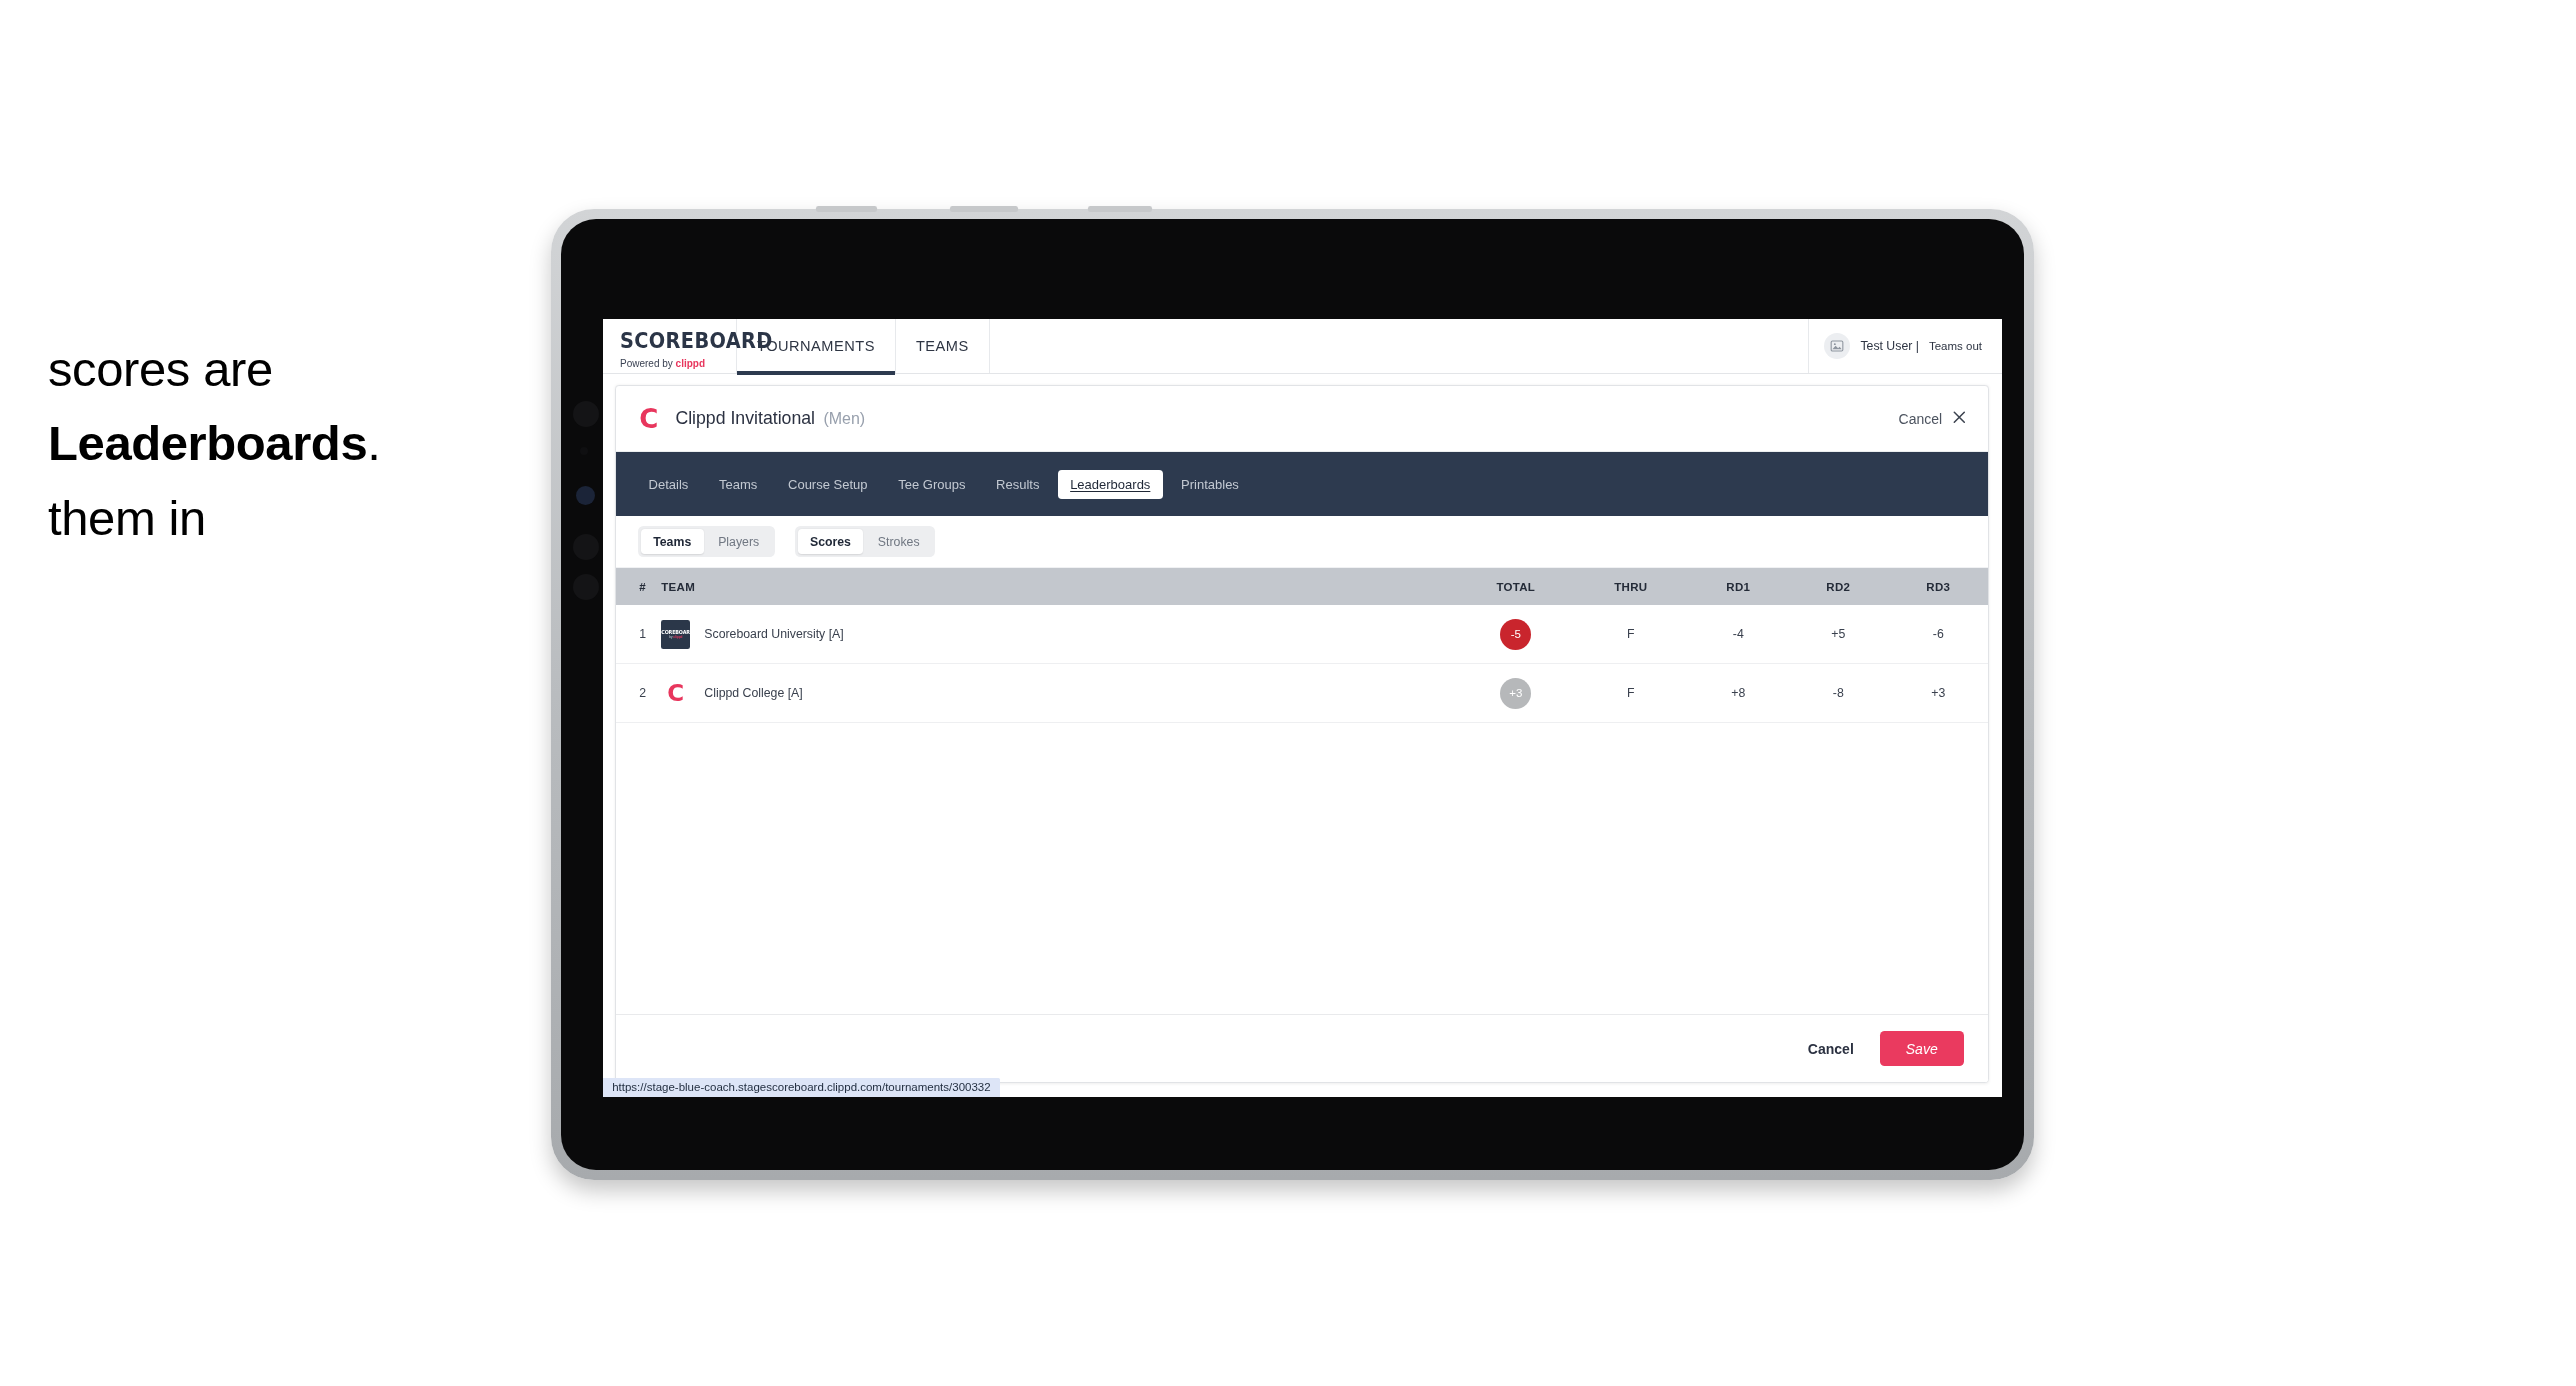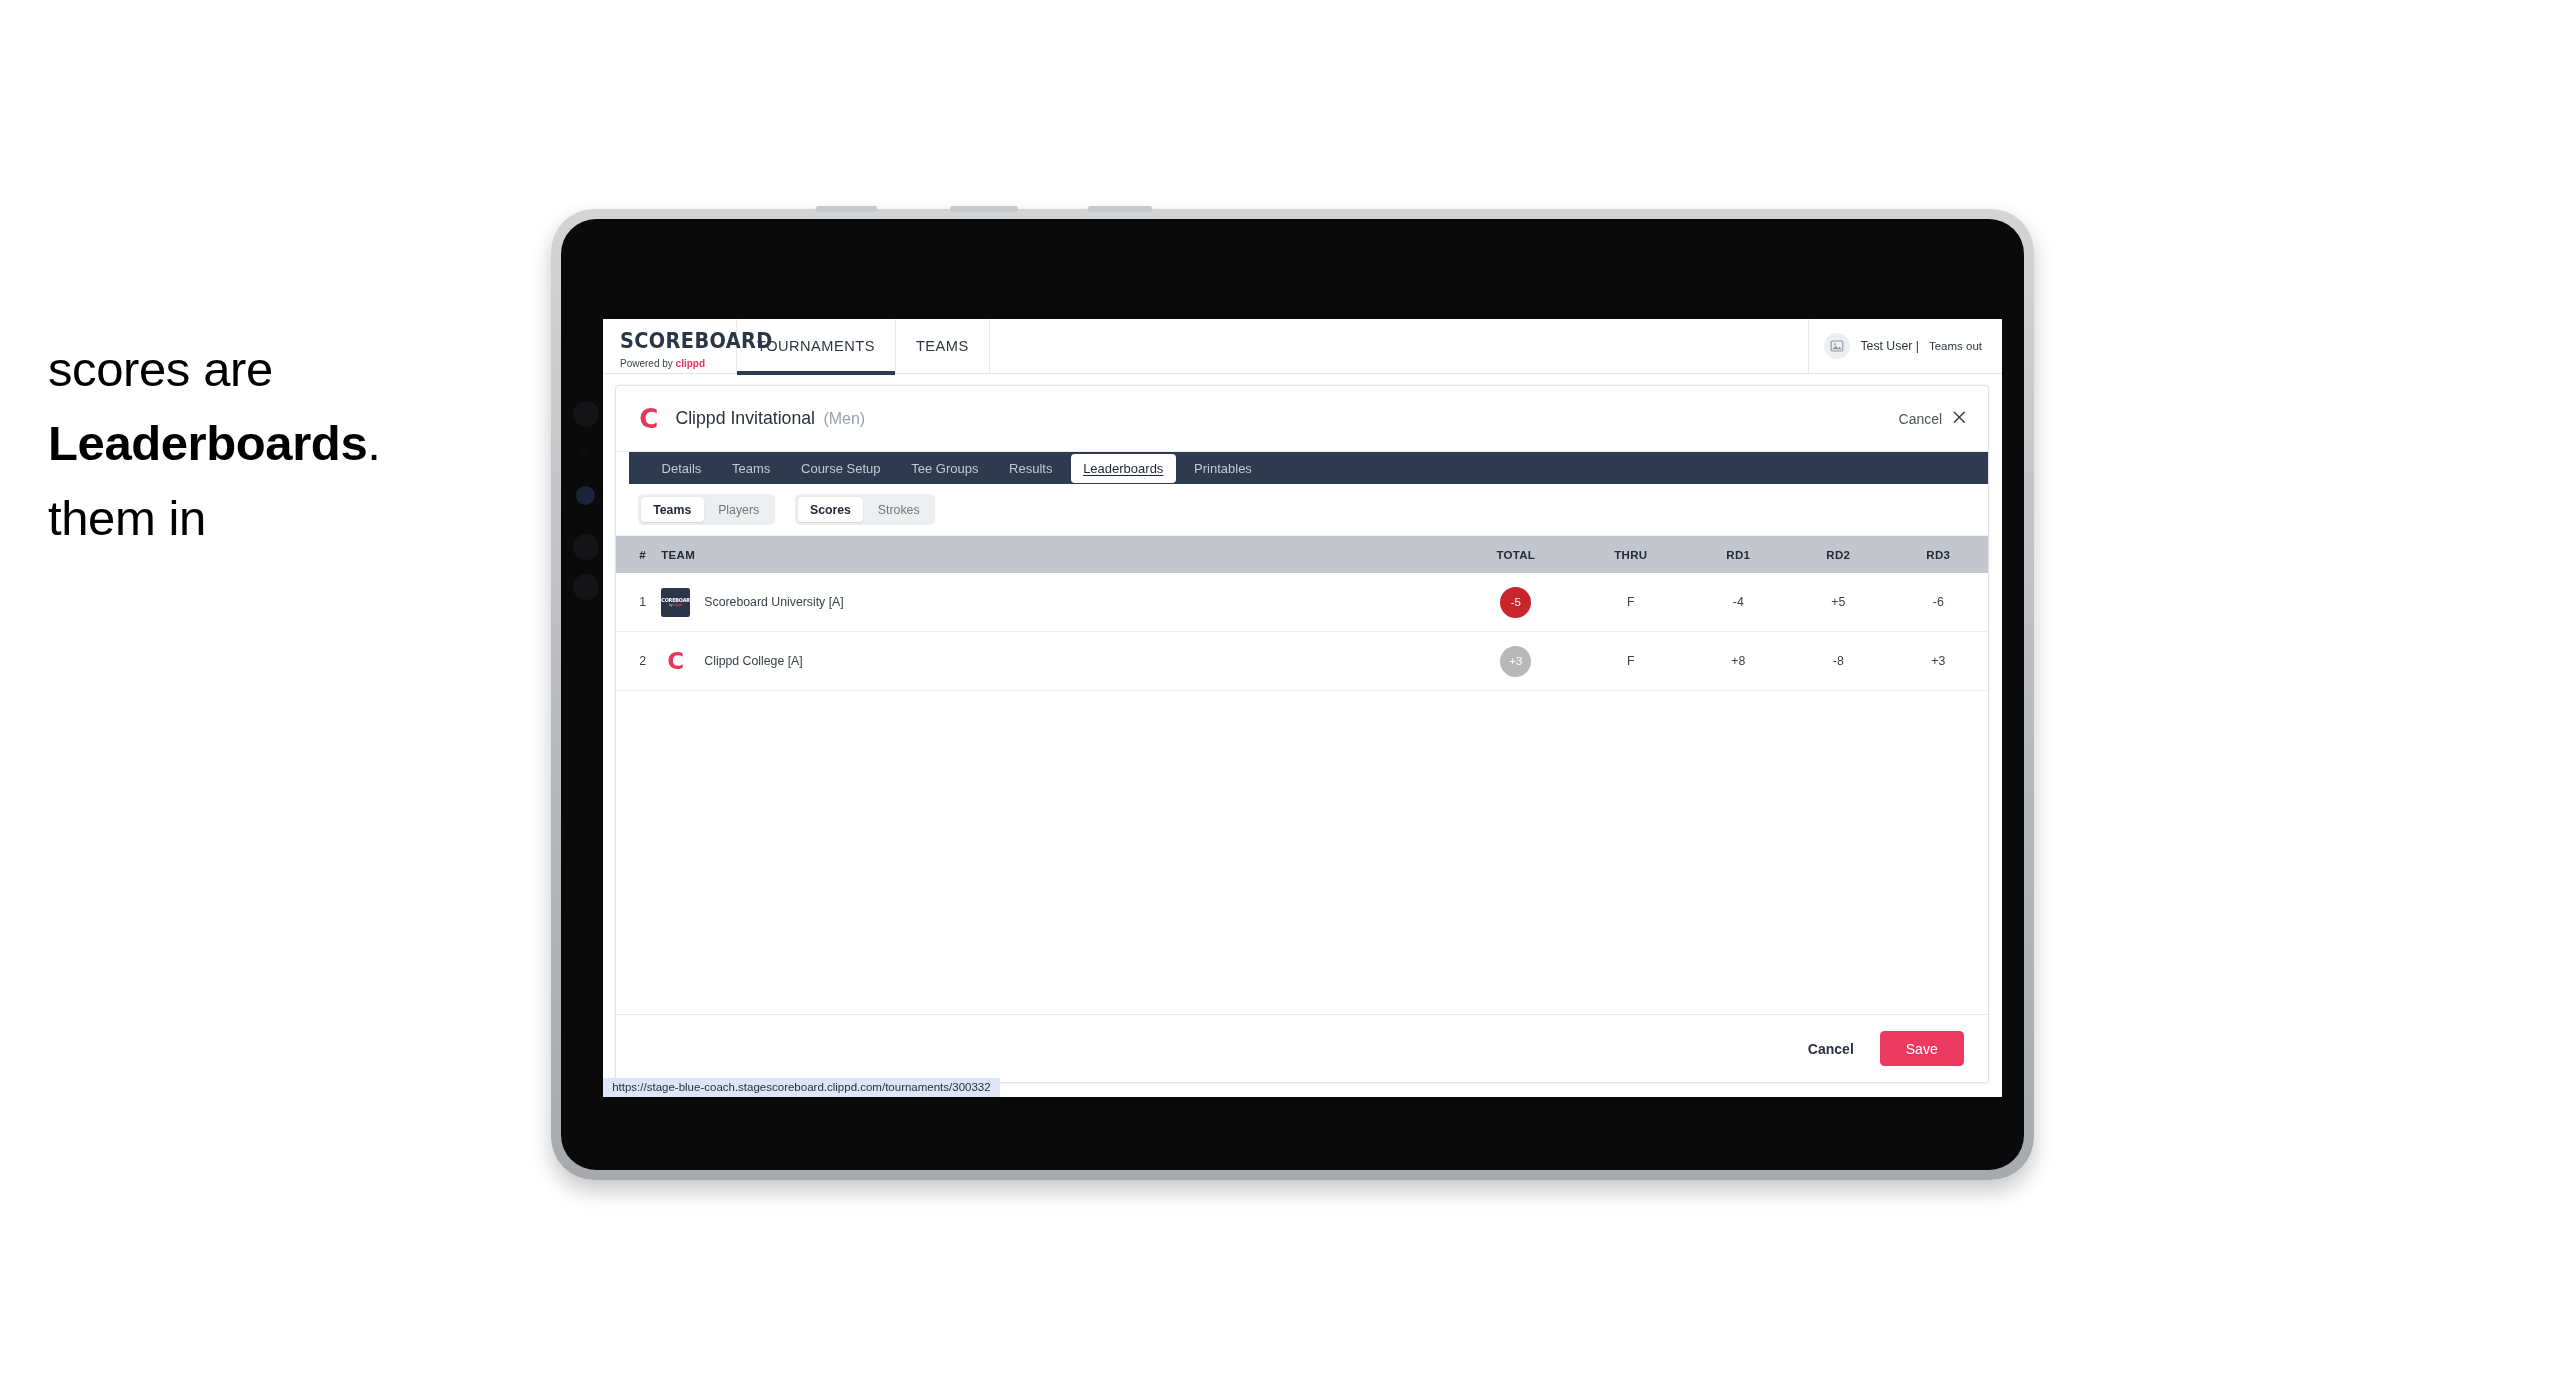--- a/index.html
+++ b/index.html
@@ -178,28 +178,27 @@
     margin-right: 17px;
   }
   #card-title { font-size: 17.7px; color: #2b3141; }
   #card-title-sub { font-size: 16px; color: #98a0ad; margin-left: 8.4px; }
   #card-header-spacer { flex: 1; }
   #cancel-x { display: flex; align-items: center; gap: 10px; cursor: pointer; }
   #cancel-x-label { font-size: 14px; color: #4c535f; }
 
   
   #subnav {
-    height: 32px;
+    height: 64px;
     background: #2d3a4f;
     display: flex;
     align-items: center;
     padding: 0 20px;
     gap: 6.1px;
     flex: 0 0 auto;
-    margin-left: 13px;
   }
   .subnav-tab {
     font-size: 13px;
     color: #c3c9d2;
     padding: 7px 12.3px;
     border-radius: 3.8px;
     cursor: pointer;
     white-space: nowrap;
   }
   .subnav-tab.active {
@@ -326,20 +325,21 @@
   }
   #footer-save {
     background: #ea3a5f;
     color: #ffffff;
     font-size: 14px;
     border: none;
     border-radius: 4.6px;
     padding: 9.2px 26px;
     cursor: pointer;
     font-family: "Liberation Sans", sans-serif;
+    font-style: italic;
   }
 
   
   #statusbar {
     position: absolute;
     left: 0;
     bottom: 0;
     background: #dde5f7;
     padding: 3.1px 9.2px 3.8px 9.2px;
     font-size: 11.5px;

